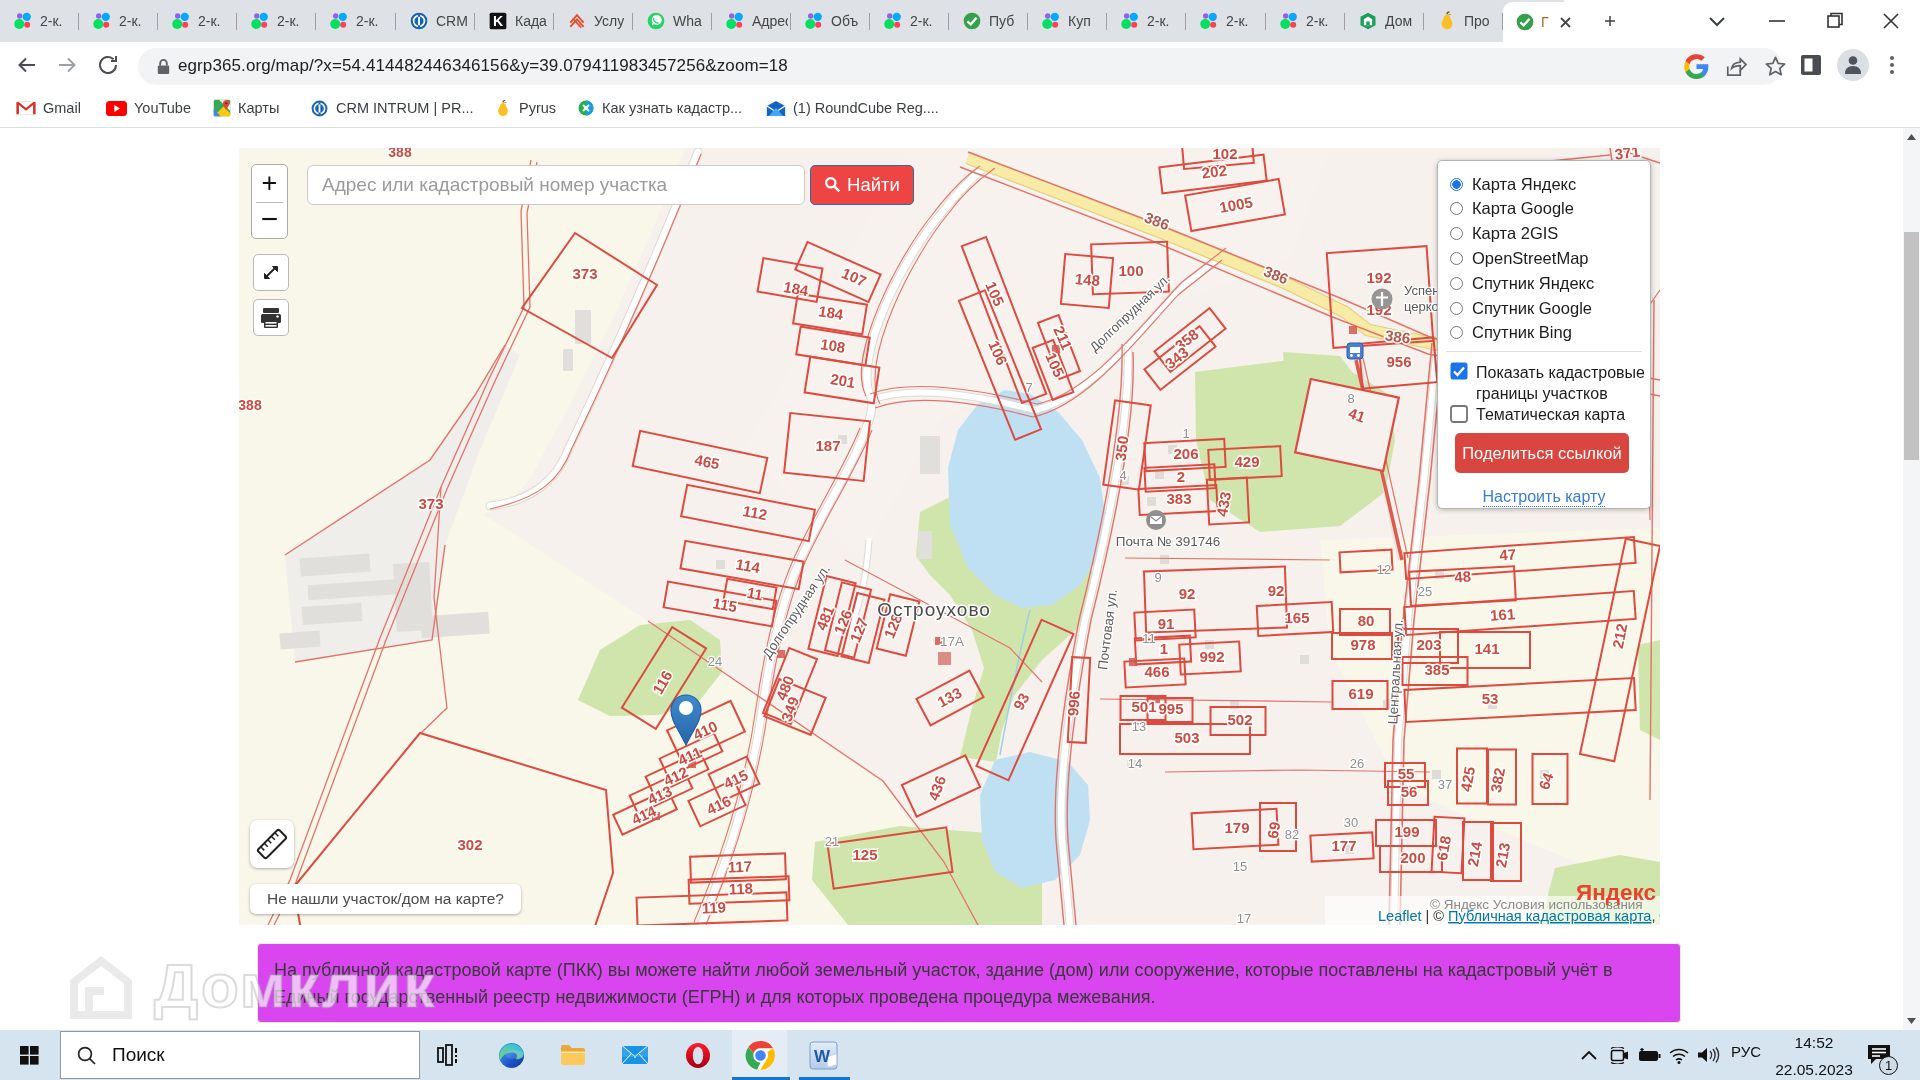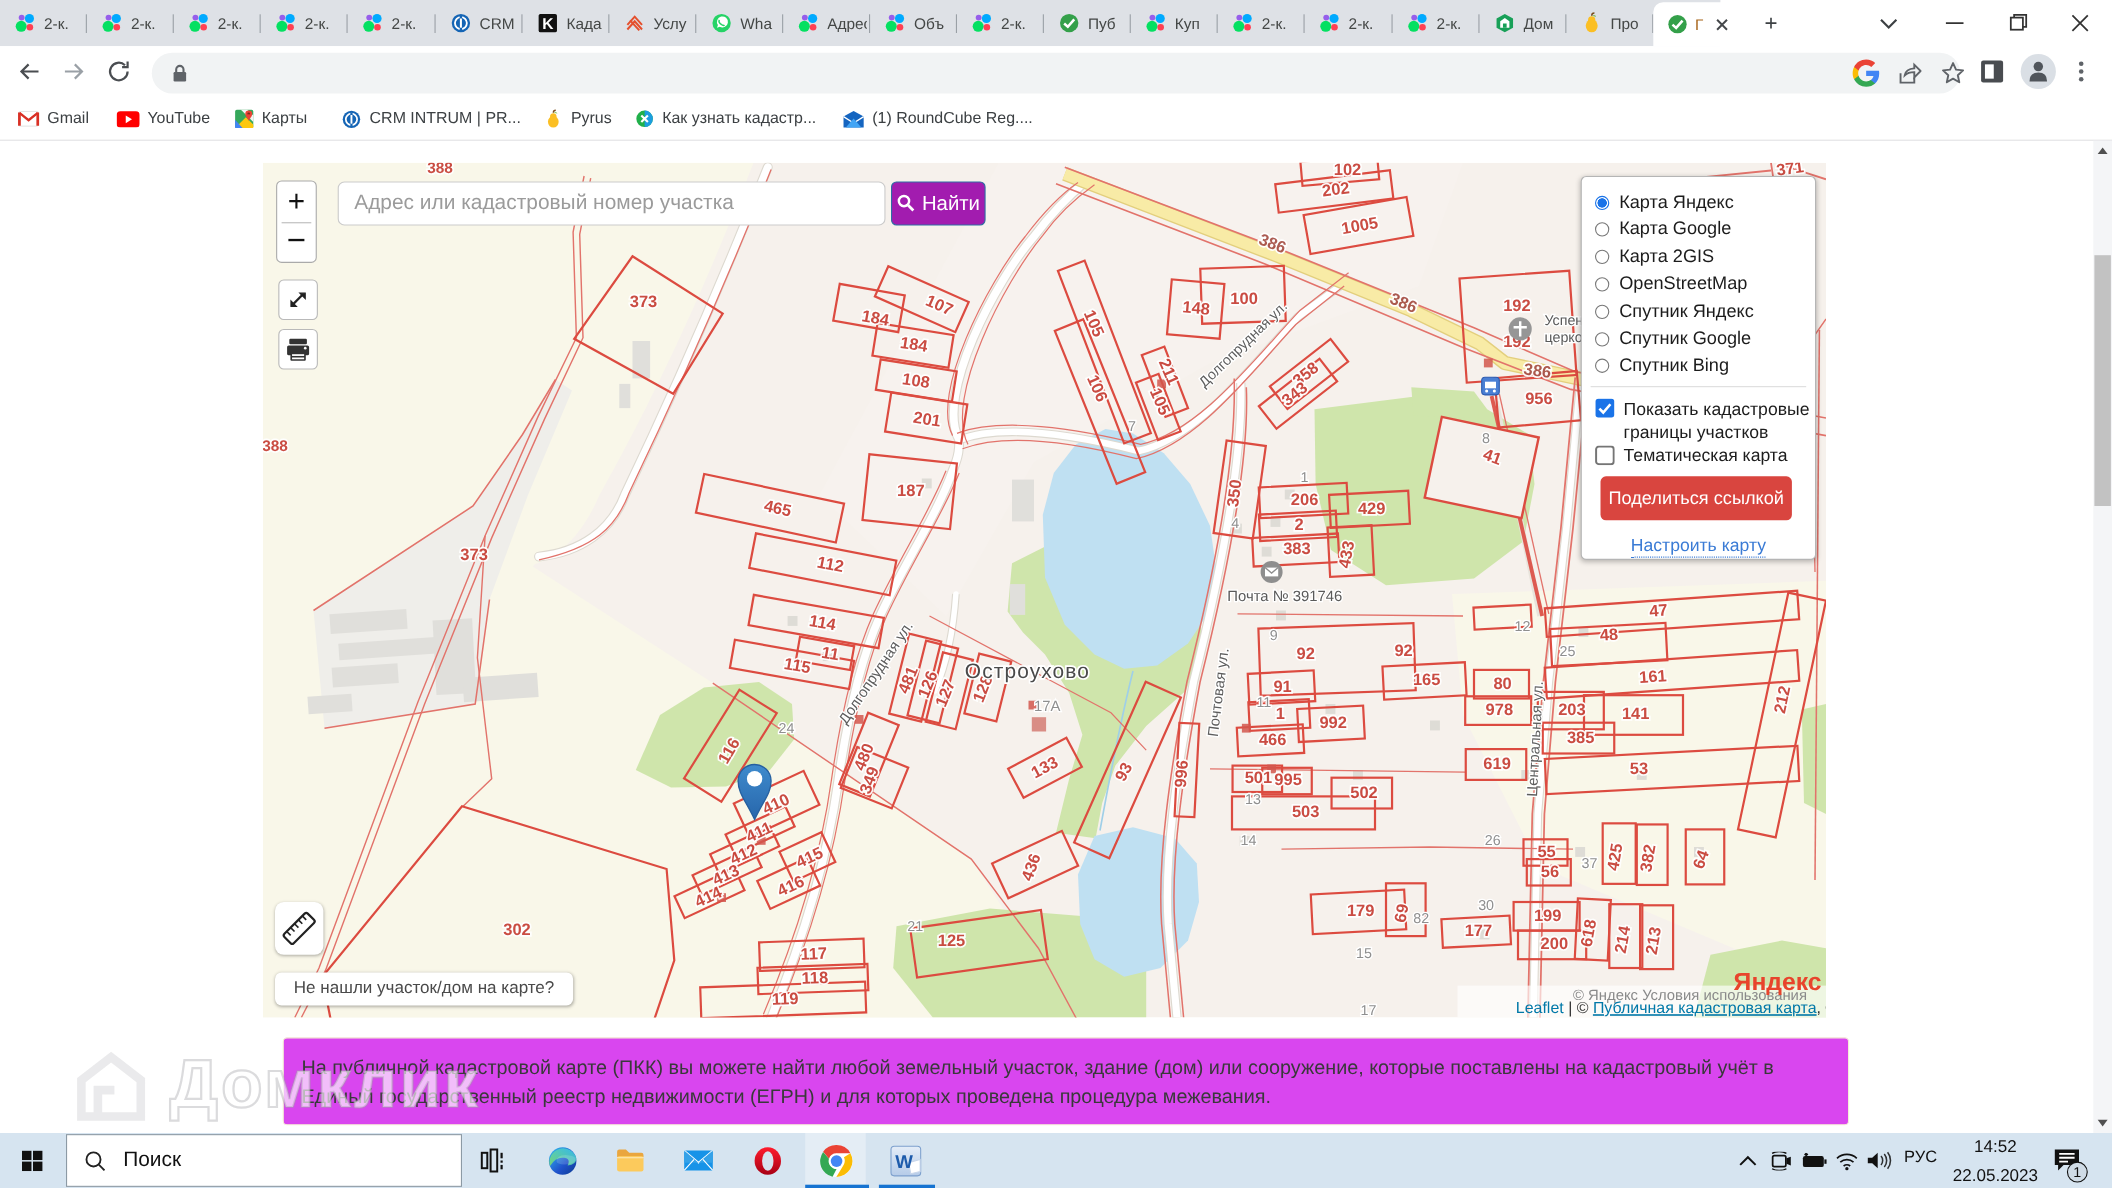--- a/index.html
+++ b/index.html
@@ -22,21 +22,21 @@
 .bm { position:absolute; top:0; height:40px; display:flex; align-items:center; font-size:14.5px; color:#3c4043; }
 .bm svg { margin-right:7px; }
 
 #page { position:absolute; left:0; top:128px; width:1920px; height:902px; background:#fff; }
 #mapwrap { position:absolute; left:239px; top:20px; width:1421px; height:777px; }
 
 .mapbtn { position:absolute; background:#fff; border:1px solid #b9b9b9; border-radius:5px; }
 #zoomctl { position:absolute; left:12px; top:16px; width:37px; height:75px; background:#fff; border:1px solid #aaa; border-radius:5px; }
 #zoomctl .zplus, #zoomctl .zminus { position:absolute; left:0; width:35px; text-align:center; color:#111; }
 #searchbox { position:absolute; left:68px; top:17px; width:498px; height:40px; background:#fff; border:1px solid #cbcbcb; border-radius:6px; color:#9b9b9b; font-size:19px; line-height:38px; padding-left:14px; }
-#findbtn { position:absolute; left:571px; top:17px; width:86px; height:40px; background:#a21caf; border:1px solid #2e6da4; border-radius:5px; color:#fff; font-size:18.5px; text-align:center; line-height:38px; }
+#findbtn { position:absolute; left:571px; top:17px; width:104px; height:40px; background:#ef4444; border:1px solid #2e6da4; border-radius:5px; color:#fff; font-size:18.5px; text-align:center; line-height:38px; }
 #panel { position:absolute; left:1198px; top:12px; width:214px; height:349px; background:#fff; border:1px solid #b5b5b5; border-radius:5px; box-shadow:0 1px 5px rgba(0,0,0,.25); font-size:16.5px; color:#1c1c1c; }
 .prow { position:absolute; left:12px; height:22px; display:flex; align-items:center; }
 .prow .rad { width:13px; height:13px; border-radius:50%; border:1.5px solid #777; margin-right:9px; background:#fff; }
 .prow .rad.sel { border:1.5px solid #1a73e8; background:radial-gradient(circle, #1a73e8 0 4px, #fff 4.5px); }
 #sharebtn { position:absolute; left:17px; top:272px; width:174px; height:40px; background:#d9453f; border-radius:5px; color:#fff; font-size:16.5px; text-align:center; line-height:40px; }
 #cfglink { position:absolute; left:0; top:327px; width:100%; text-align:center; color:#3a7bd5; font-size:16px; }
 #measbtn { position:absolute; left:11px; top:672px; width:44px; height:48px; background:#fff; border-radius:8px; box-shadow:0 1px 3px rgba(0,0,0,.3); }
 #notfound { position:absolute; left:11px; top:736px; width:271px; height:30px; background:#fff; border-radius:6px; box-shadow:0 1px 3px rgba(0,0,0,.3); color:#4a4a4a; font-size:15.5px; text-align:center; line-height:29px; }
 
 #wmark { position:absolute; left:62px; top:822px; color:rgba(255,255,255,.65); -webkit-text-stroke:2px rgba(160,160,165,.38); font-size:62px; font-weight:bold; letter-spacing:2px; z-index:6; }
@@ -272,20 +272,21 @@
         <path d="M21 13 L6 13 M12 6.5 L5.5 13 L12 19.5" stroke="#4a4d51" stroke-width="2" fill="none"></path>
       </svg>
     <svg style="position:absolute;left:54px;top:10px;" width="26" height="26" viewBox="0 0 26 26">
         <path d="M5 13 L20 13 M14 6.5 L20.5 13 L14 19.5" stroke="#9aa0a6" stroke-width="2" fill="none"></path>
       </svg>
     <svg style="position:absolute;left:95px;top:10px;" width="26" height="26" viewBox="0 0 26 26">
         <path d="M21 13 a8 8 0 1 1 -2.4 -5.7" stroke="#4a4d51" stroke-width="2" fill="none"></path>
         <path d="M21 4 L21 9 L16 9" fill="none" stroke="#4a4d51" stroke-width="2"></path>
       </svg>
     <div id="omnibox">
+        <div id="urltext">egrp365.org/map/?x=54.414482446346156&amp;y=39.079411983457256&amp;zoom=18</div>
       <svg style="position:absolute;left:16px;top:9px;" width="19" height="19" viewBox="0 0 20 20">
           <rect x="4" y="9" width="12" height="9" rx="1.2" fill="#5f6368"></rect>
           <path d="M6.5 9 V6.5 a3.5 3.5 0 0 1 7 0 V9" fill="none" stroke="#5f6368" stroke-width="2"></path>
         </svg>
       <svg style="position:absolute;left:1545px;top:5px;" width="27" height="27" viewBox="0 0 48 48">
           <path fill="#4285F4" d="M45.1 24.5c0-1.6-.1-3.1-.4-4.5H24v8.5h11.8c-.5 2.8-2.1 5.1-4.4 6.7v5.5h7.1c4.2-3.9 6.6-9.6 6.6-16.2z"></path>
           <path fill="#34A853" d="M24 46c6 0 10.9-2 14.5-5.3l-7.1-5.5c-2 1.3-4.5 2.1-7.4 2.1-5.7 0-10.5-3.8-12.2-9h-7.3v5.7C8.1 41.2 15.4 46 24 46z"></path>
           <path fill="#FBBC05" d="M11.8 28.3c-.4-1.3-.7-2.8-.7-4.3s.2-3 .7-4.3V14h-7.3C3 17 2.2 20.4 2.2 24s.8 7 2.3 10l7.3-5.7z"></path>
           <path fill="#EA4335" d="M24 10.7c3.2 0 6.1 1.1 8.4 3.3l6.3-6.3C34.9 4.1 30 2 24 2 15.4 2 8.1 6.8 4.5 14l7.3 5.7c1.7-5.2 6.5-9 12.2-9z"></path>
         </svg>

